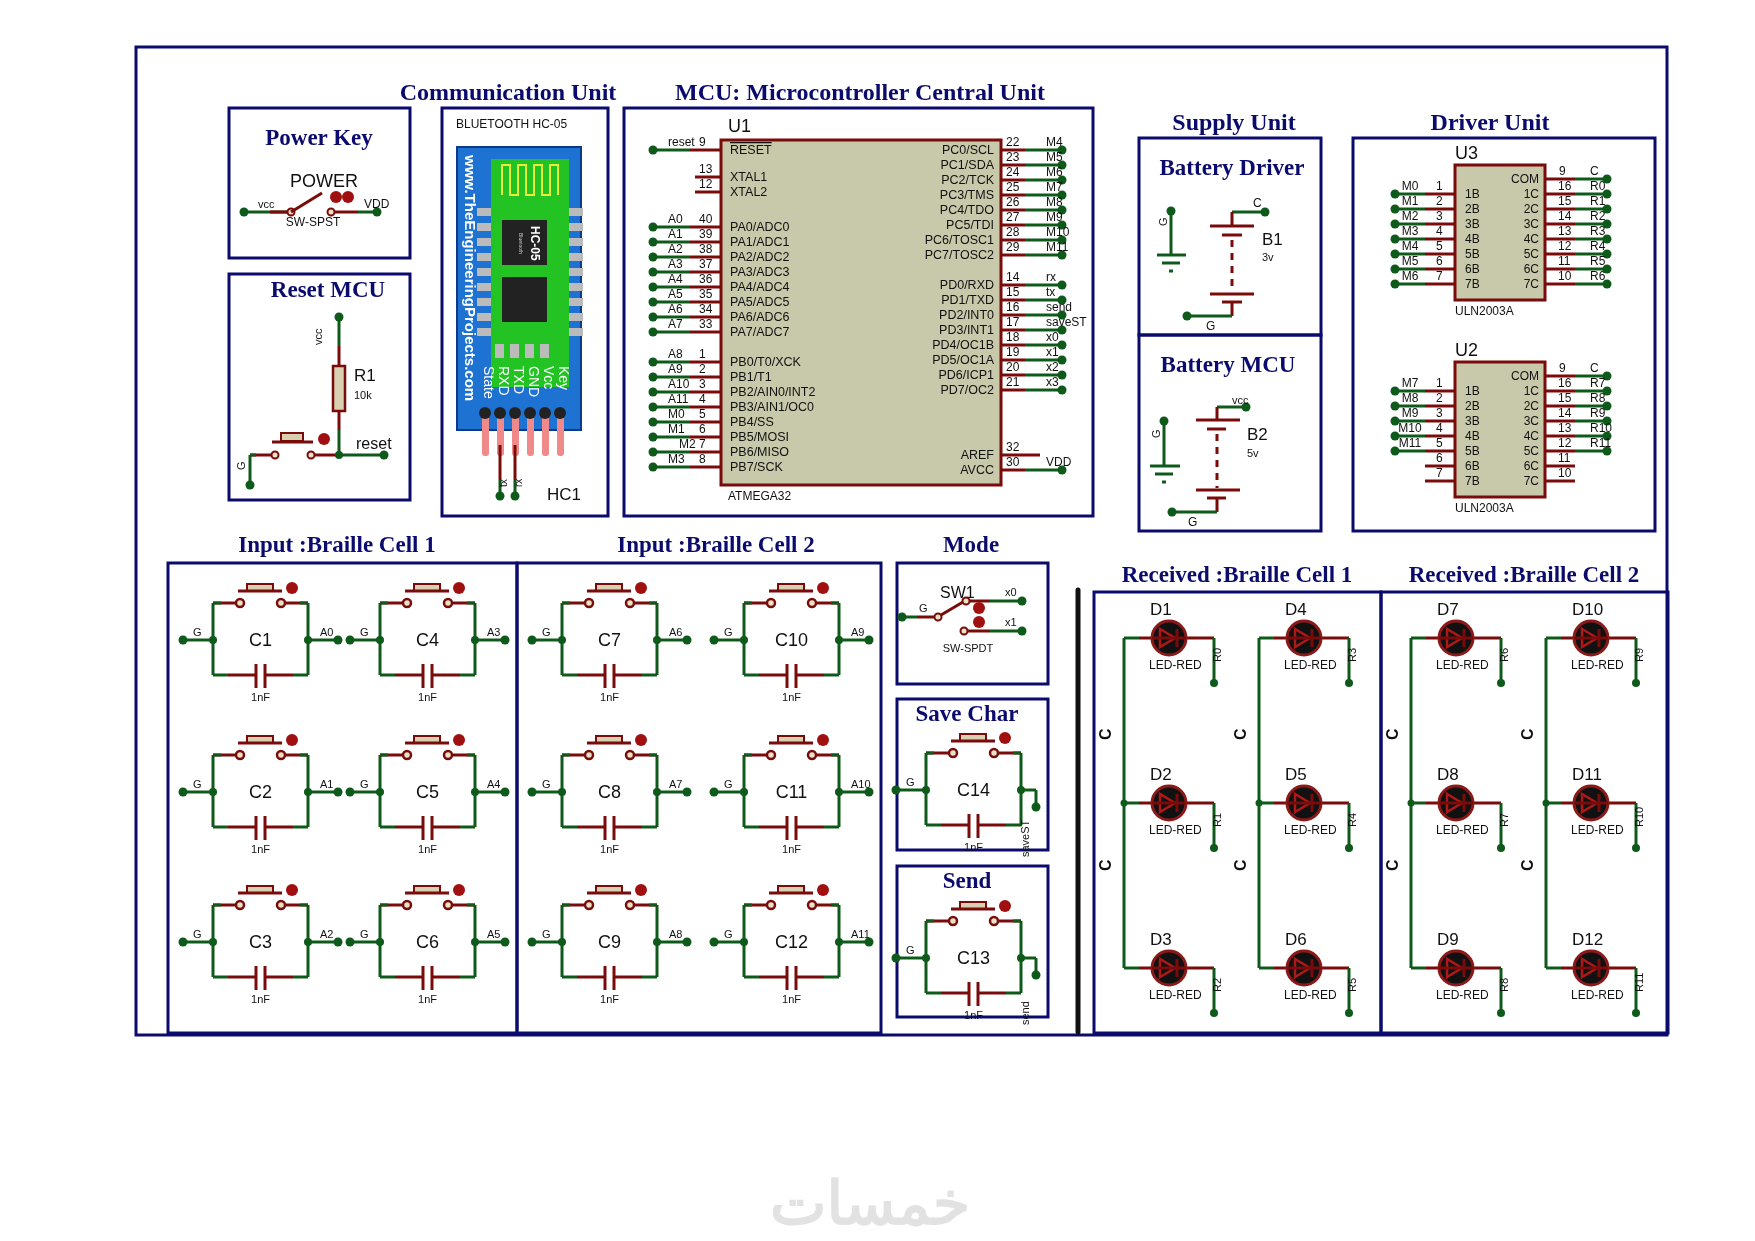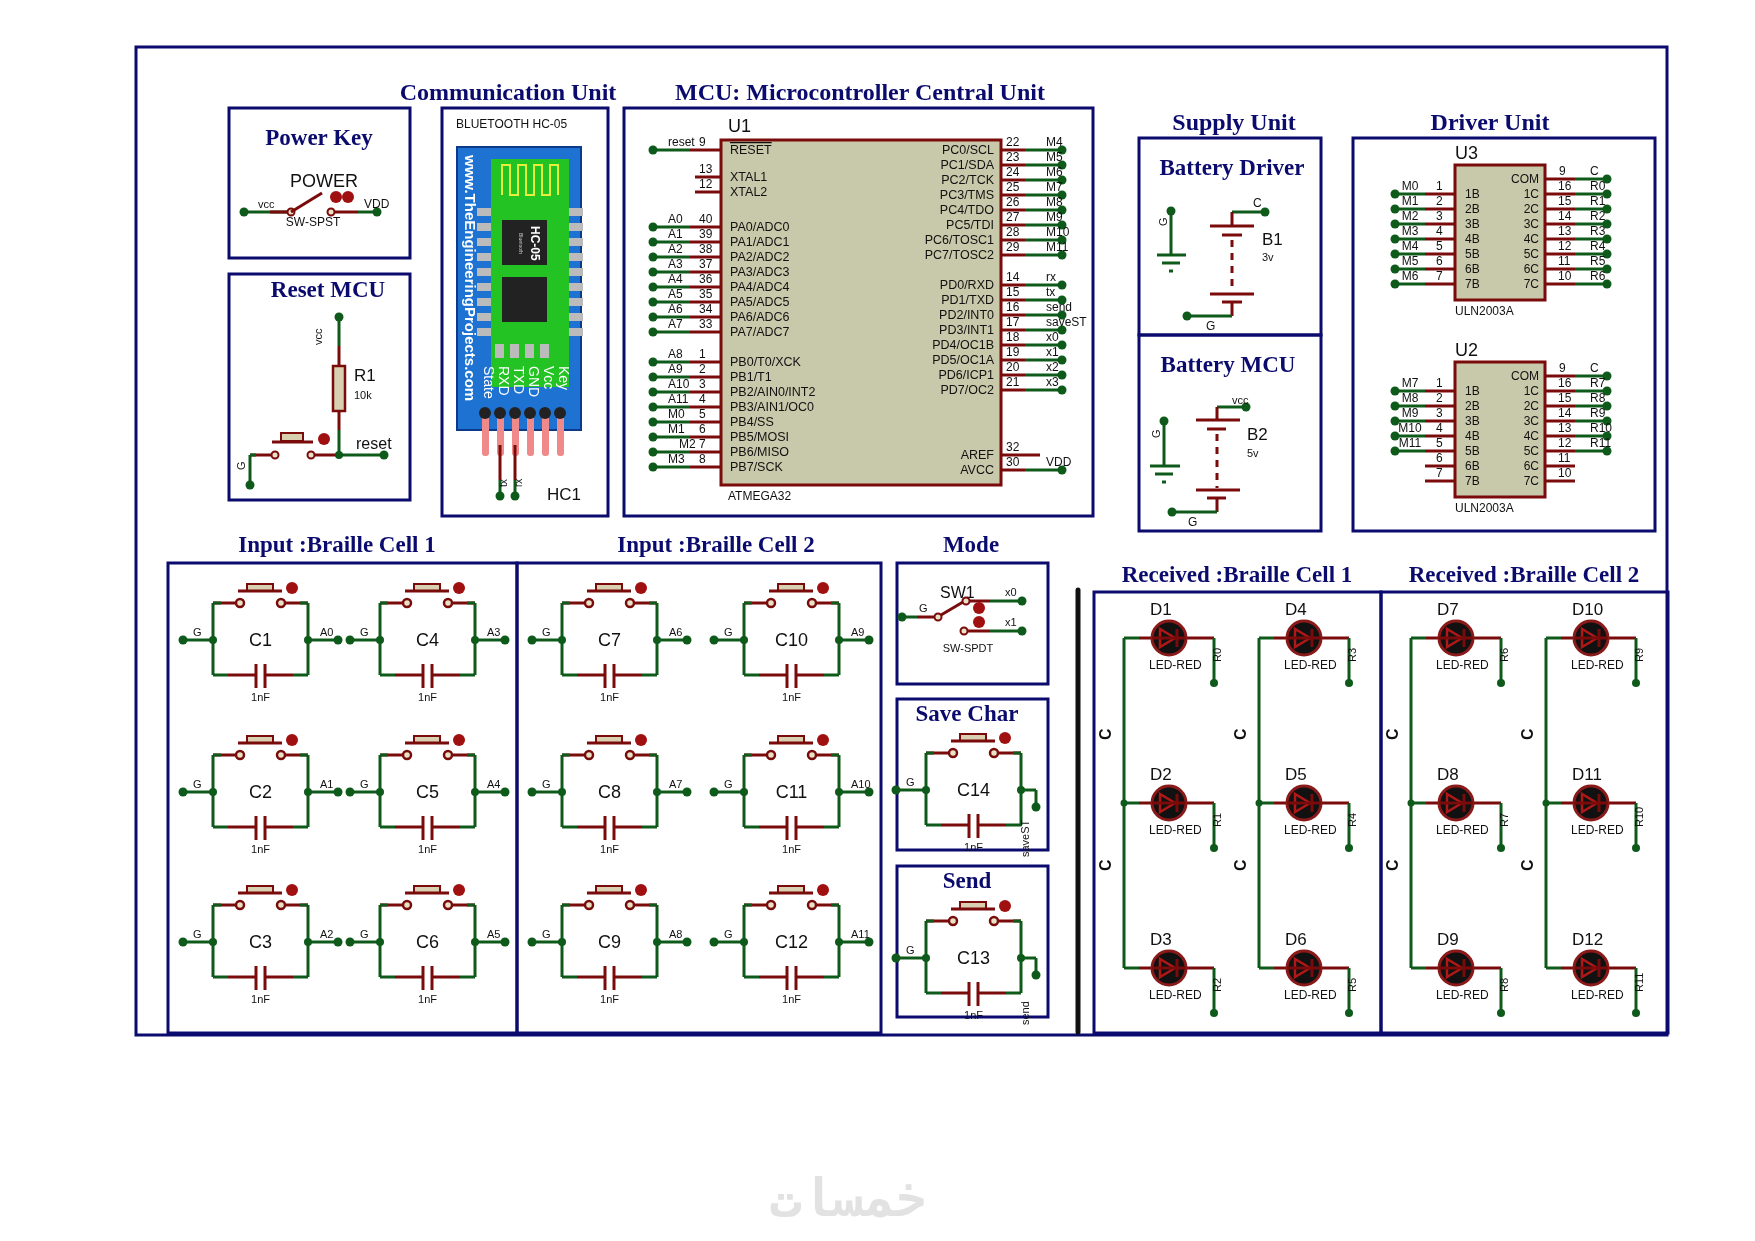--- a/index.html
+++ b/index.html
@@ -5,21 +5,21 @@
   html, body { margin:0; padding:0; background:#ffffff; }
   body { width:1755px; height:1241px; position:relative; overflow:hidden; font-family:"Liberation Sans", sans-serif; }
   #canvas { position:absolute; left:0; top:0; }
   .title { font-family:"Liberation Serif", serif; font-weight:bold; fill:#0b0b6e; }
   .lbl { font-family:"Liberation Sans", sans-serif; fill:#111; }
   .wire-g { stroke:#0e5a1a; stroke-width:3; fill:none; }
   .wire-r { stroke:#7a0b0b; stroke-width:3; fill:none; }
   .box { stroke:#0b0b6e; stroke-width:3; fill:none; }
   .chip { fill:#c8c8aa; stroke:#7a0b0b; stroke-width:3; }
   .dot { fill:#0e5a1a; }
-  .watermark { position:absolute; left:770px; top:1168px; font-family:Liberation Mono, monospace; font-size:52px; color:#e2e2e2; font-weight:bold; letter-spacing:2px; }
+  .watermark { position:absolute; left:770px; top:1168px; font-family:Liberation Serif, serif; font-size:60px; color:#e2e2e2; font-weight:bold; letter-spacing:2px; }
 </style>
 </head>
 <body>
 
 <svg id="canvas" width="1755" height="1241" viewBox="0 0 1755 1241" xmlns="http://www.w3.org/2000/svg">
 
   <rect x="136" y="47" width="1531" height="988" class="box"></rect>
 
   <text class="title" x="508" y="100" font-size="24" text-anchor="middle">Communication Unit</text>
   <text class="title" x="860" y="100" font-size="24" text-anchor="middle">MCU: Microcontroller Central Unit</text>

